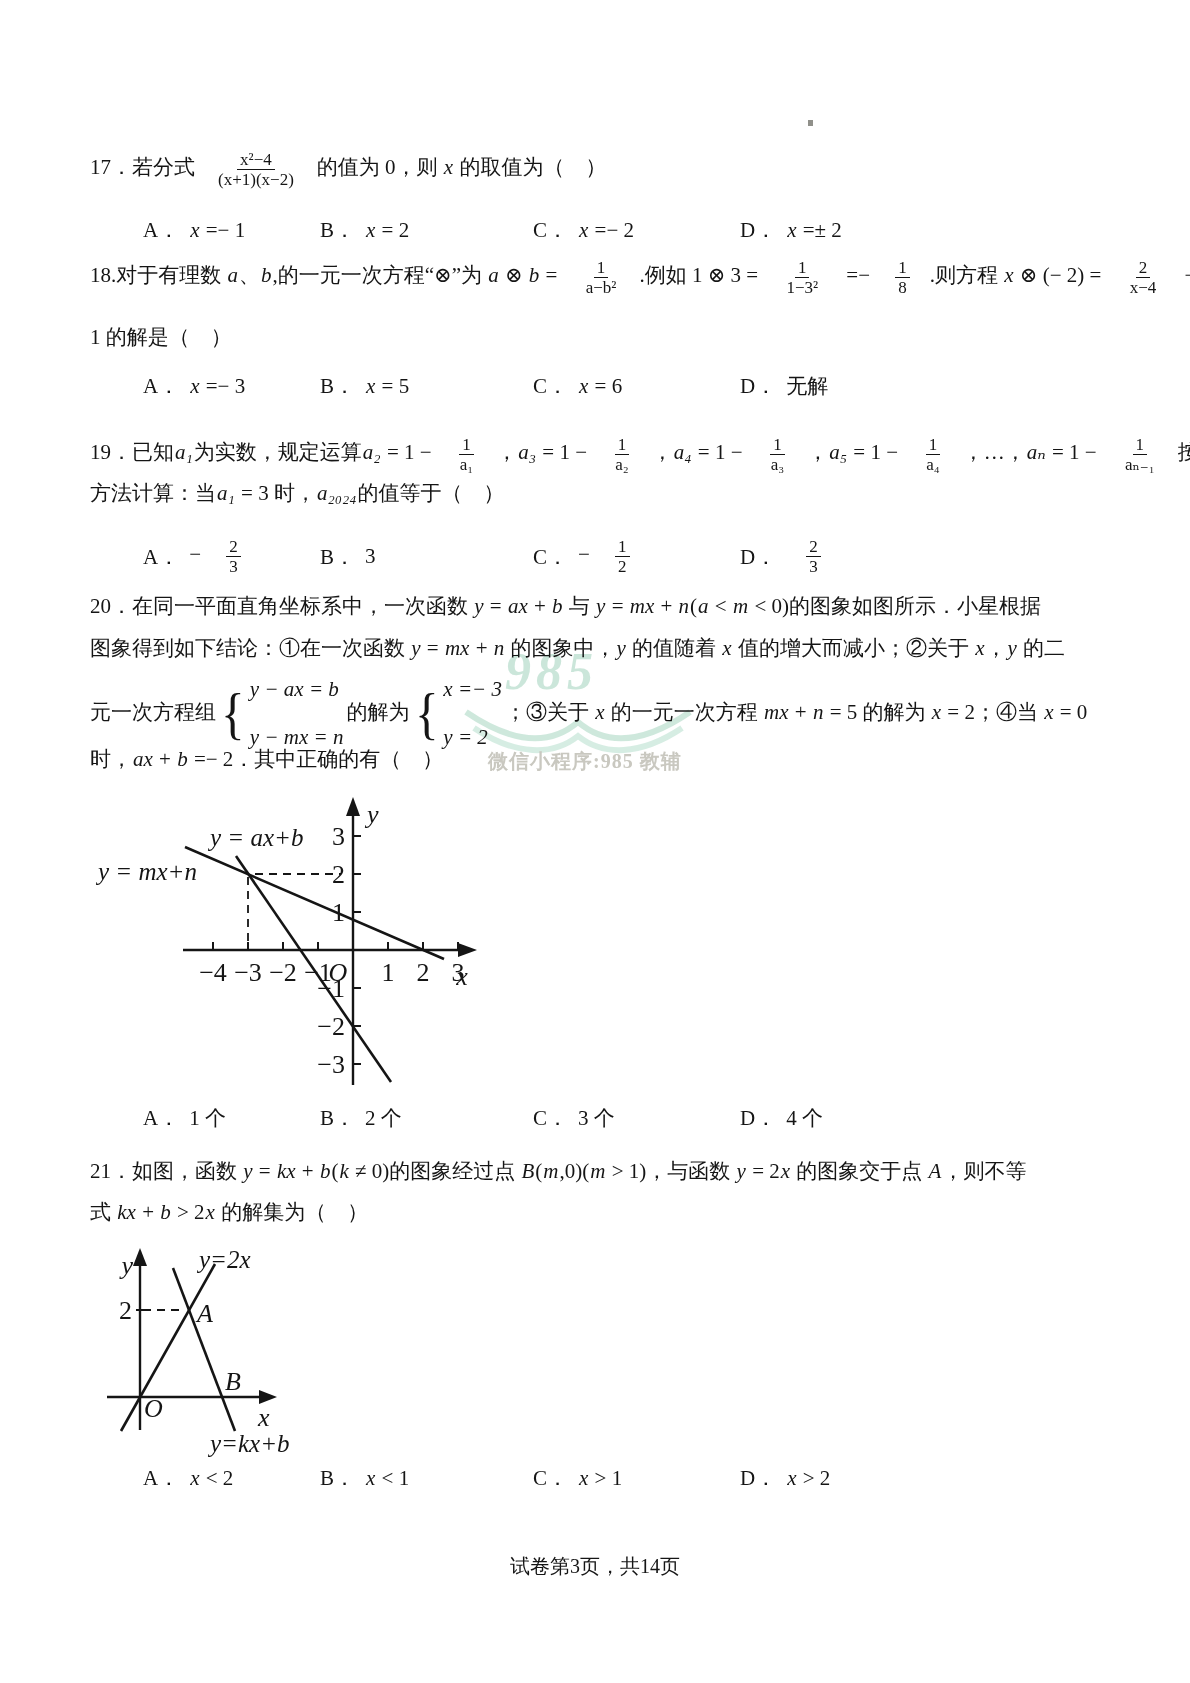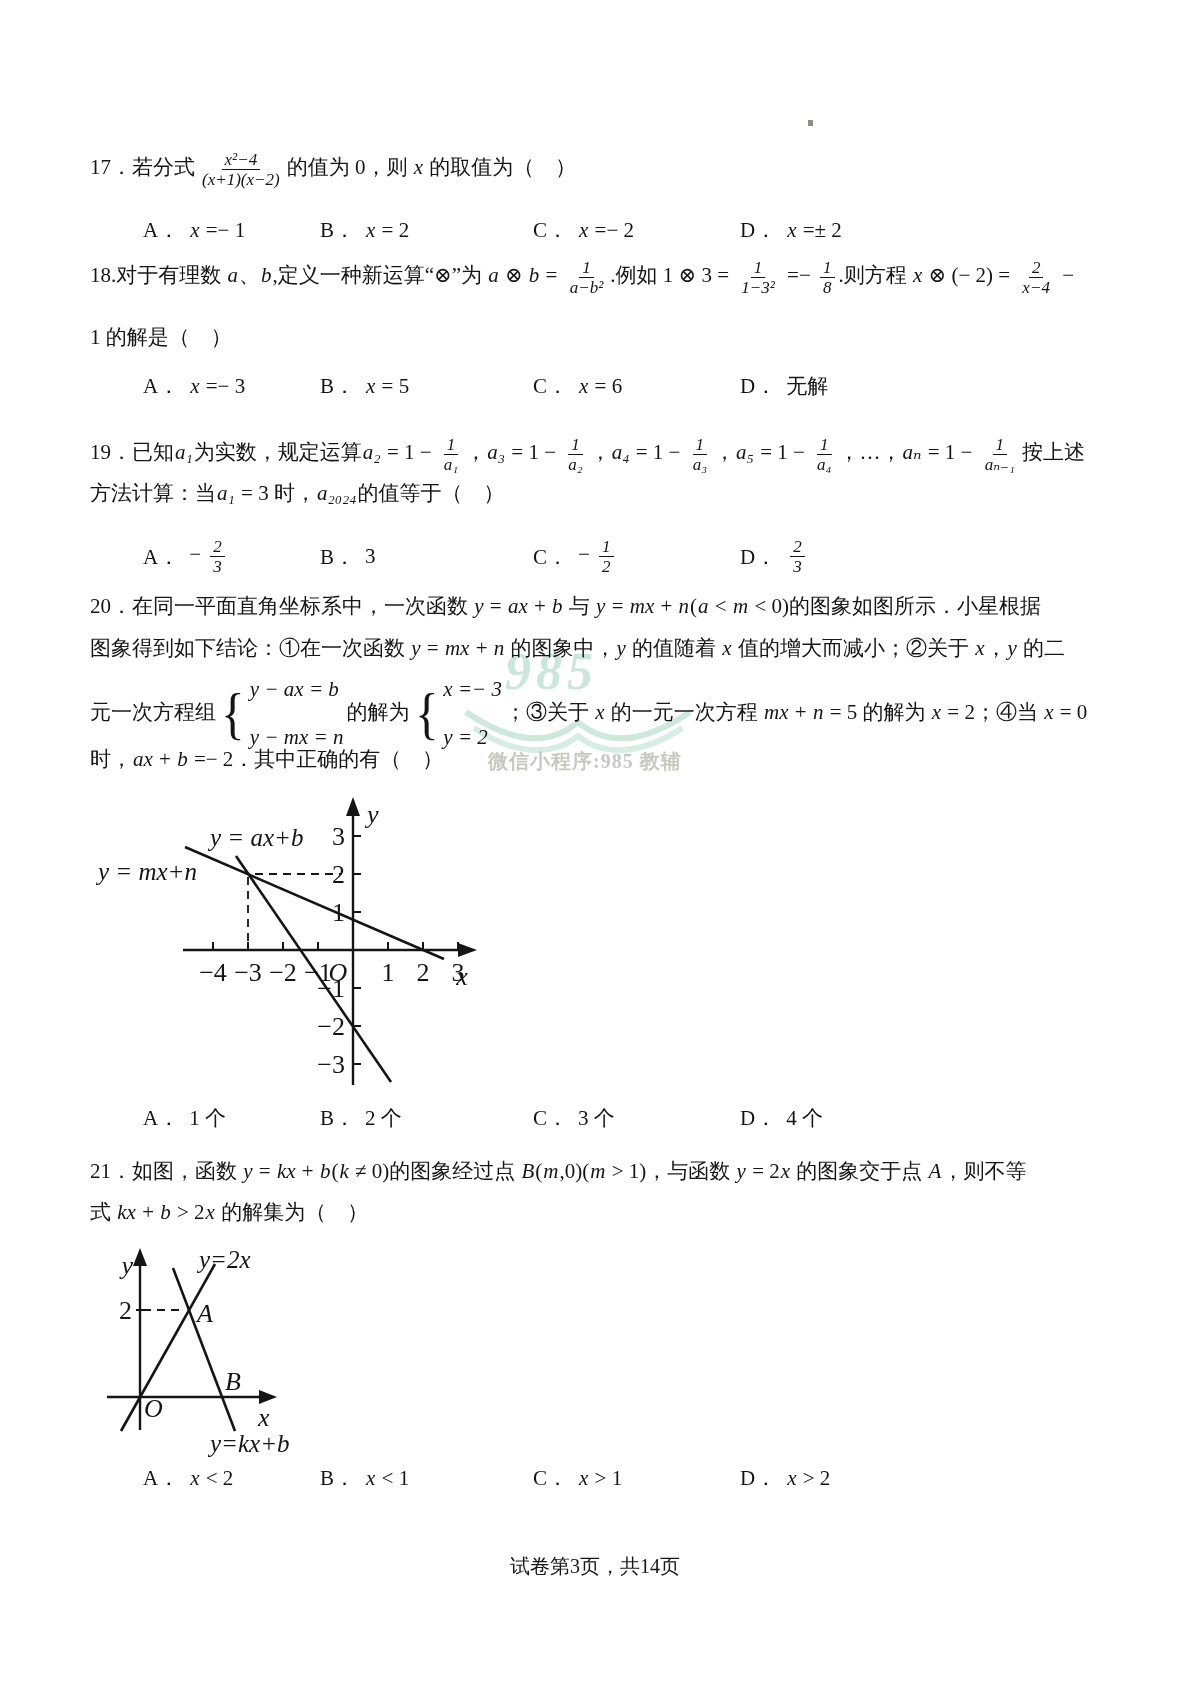--- a/index.html
+++ b/index.html
@@ -4,21 +4,21 @@
 <style>
   html,body{margin:0;padding:0;}
   body{
     width:1190px;height:1683px;position:relative;background:#ffffff;
     font-family:"Liberation Serif","DejaVu Serif",serif;color:#151515;
     overflow:hidden;
   }
   .line{position:absolute;left:90px;white-space:nowrap;font-size:21px;line-height:1.35;}
   .tc{font-style:normal;}
   .tm{font-style:italic;padding:0 1px;}
-  .frac{display:inline-flex;flex-direction:column;align-items:center;vertical-align:middle;margin:0 4px;font-style:italic;line-height:1.12;}
+  .frac{display:inline-flex;flex-direction:column;align-items:center;vertical-align:middle;margin:0 20px;line-height:1.12;}
   .fnum{font-size:17px;padding:0 3px;border-bottom:1.6px solid #151515;display:block;}
   .fden{font-size:17px;padding:0 3px;display:block;}
   .cases{display:inline-flex;align-items:center;vertical-align:middle;margin:0 3px;}
   .brace{font-size:58px;font-weight:400;line-height:0.85;margin-right:3px;transform:scaleX(0.85);}
   .cstack{display:inline-flex;flex-direction:column;font-style:italic;line-height:1.32;gap:20px;}
   .cline{display:block;}
   .opts{position:absolute;left:143px;display:grid;grid-template-columns:177px 213px 207px auto;align-items:center;font-size:21px;white-space:nowrap;}
   .opt{display:flex;align-items:center;}
   .olabel{margin-right:10px;}
   .graph{position:absolute;}
@@ -69,21 +69,21 @@
     <div class="opt">
         <span class="olabel">C．</span>
         <span><span class="tm">x</span><span class="tc"> =− 2</span></span>
       </div>
     <div class="opt">
         <span class="olabel">D．</span>
         <span><span class="tm">x</span><span class="tc"> =± 2</span></span>
       </div>
   </div>
 
-  <div class="line" style="top:258px"><span class="tc">18.对于有理数 </span><span class="tm">a</span><span class="tc">、</span><span class="tm">b</span><span class="tc">,定义一种新运算“⊗”为 </span><span class="tm">a</span><span class="tc"> ⊗ </span><span class="tm">b</span><span class="tc"> = </span><span class="frac">
+  <div class="line" style="top:258px"><span class="tc">18.对于有理数 </span><span class="tm">a</span><span class="tc">、</span><span class="tm">b</span><span class="tc">,的一元一次方程“⊗”为 </span><span class="tm">a</span><span class="tc"> ⊗ </span><span class="tm">b</span><span class="tc"> = </span><span class="frac">
         <span class="fnum">1</span>
         <span class="fden">a−b²</span>
       </span><span class="tc">.例如 1 ⊗ 3 = </span><span class="frac">
         <span class="fnum">1</span>
         <span class="fden">1−3²</span>
       </span><span class="tc"> =− </span><span class="frac">
         <span class="fnum">1</span>
         <span class="fden">8</span>
       </span><span class="tc">.则方程 </span><span class="tm">x</span><span class="tc"> ⊗ (− 2) = </span><span class="frac">
         <span class="fnum">2</span>

